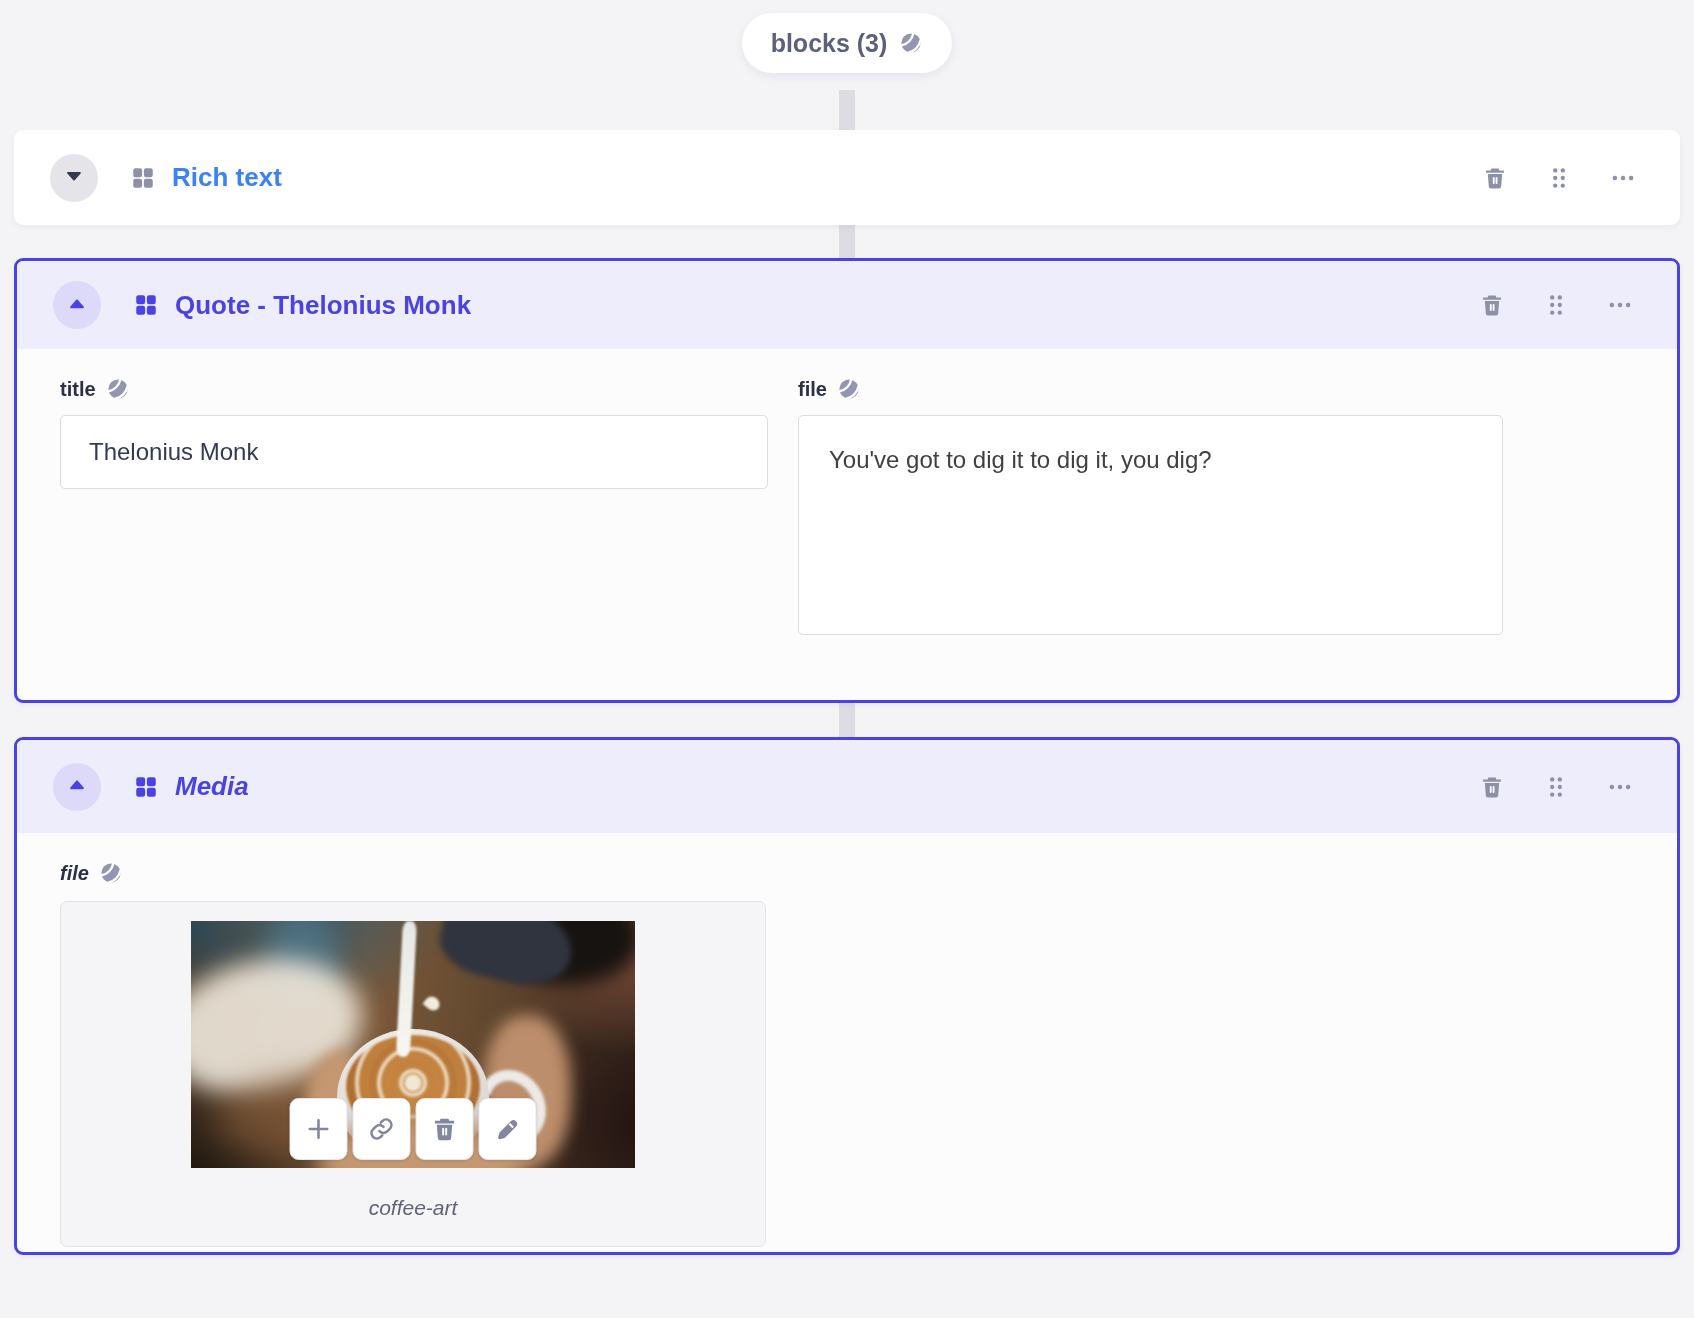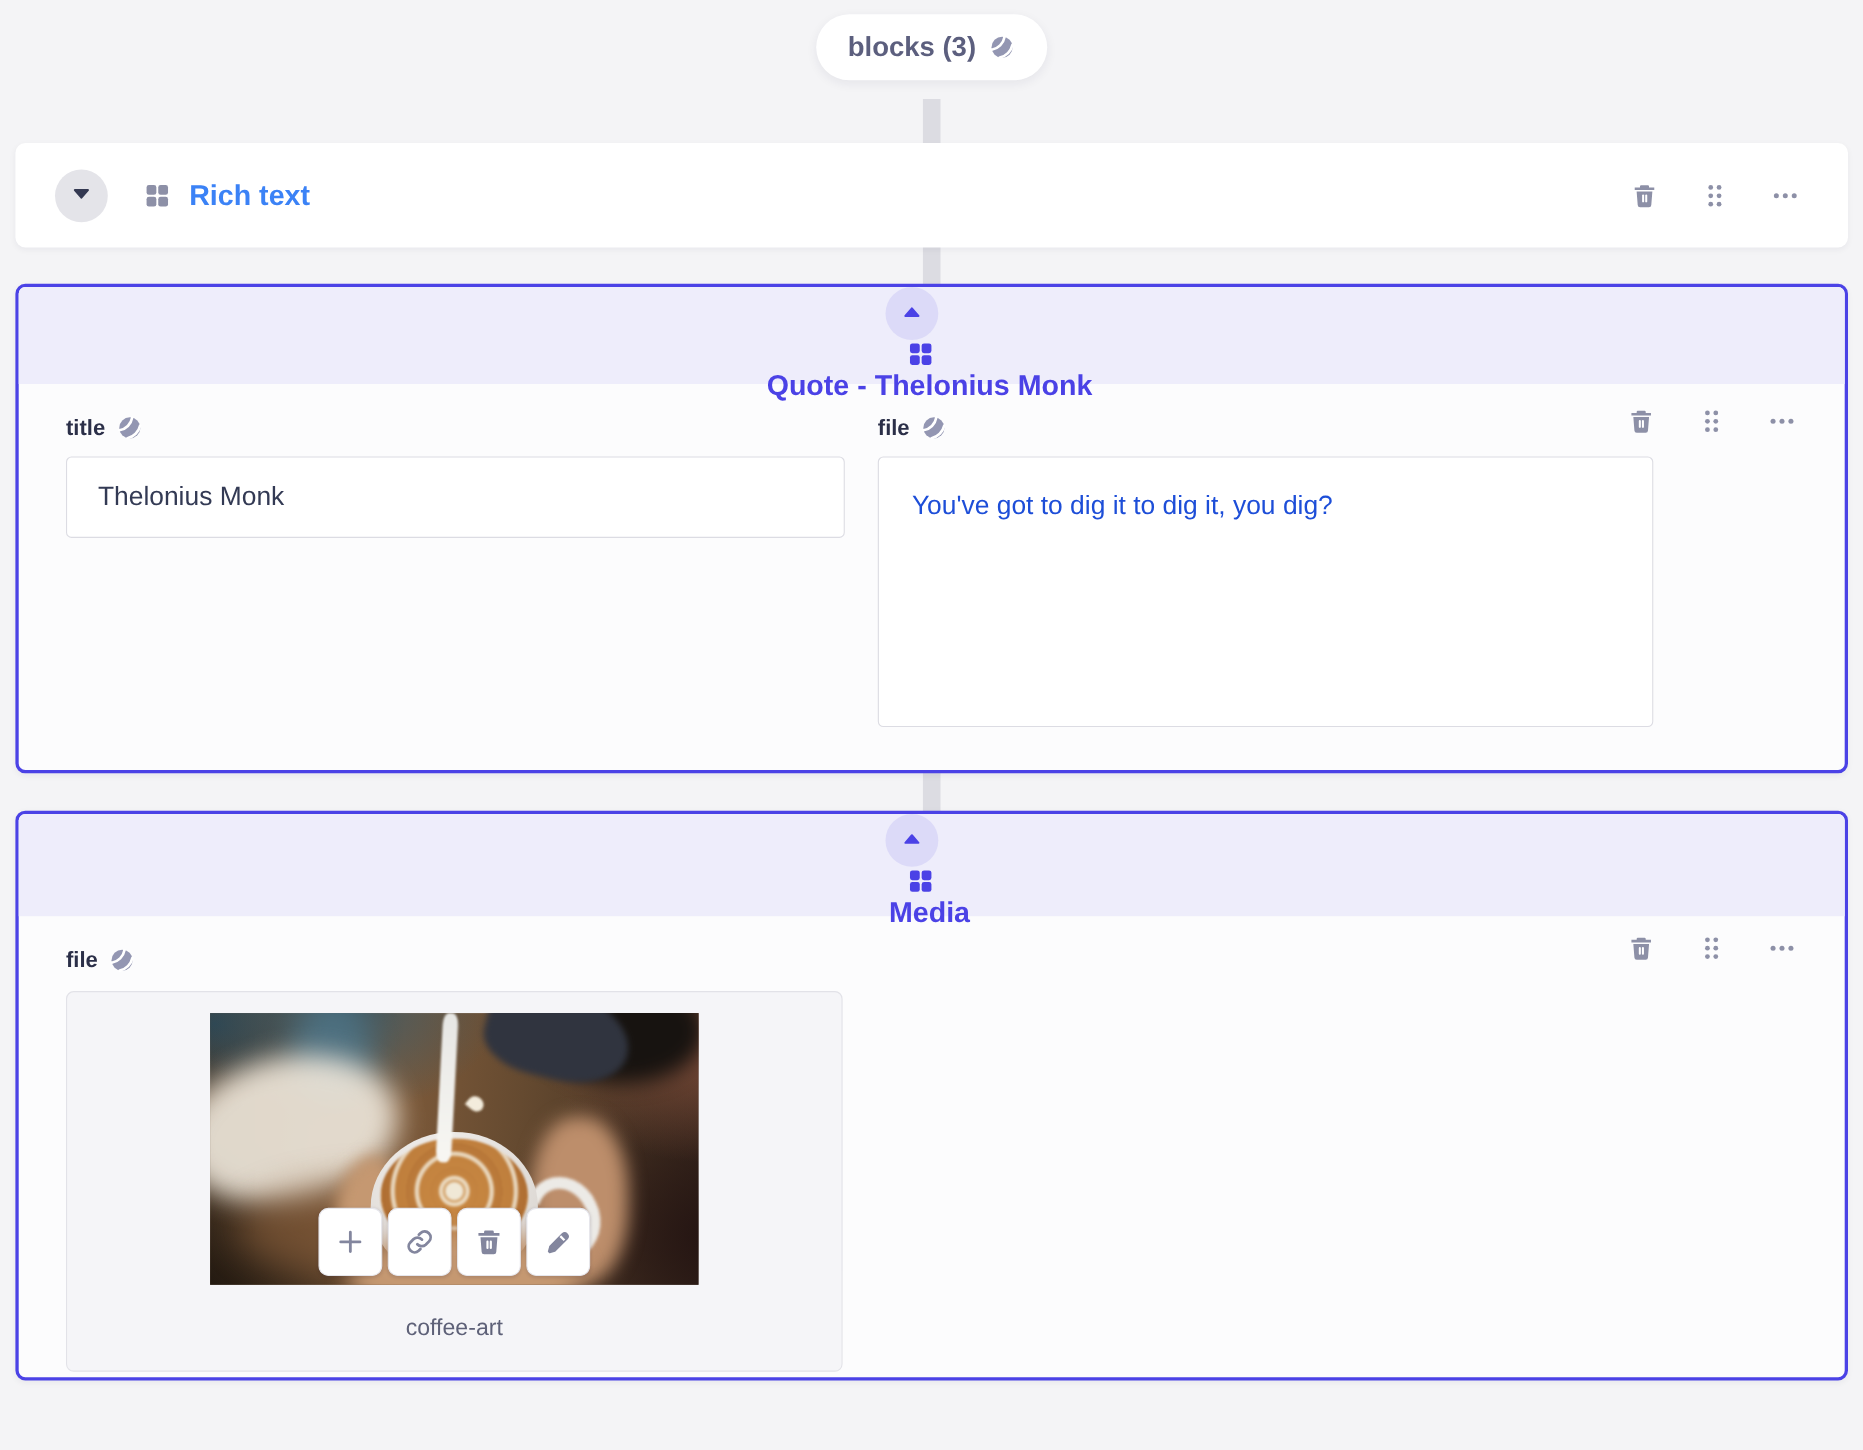--- a/index.html
+++ b/index.html
@@ -17,24 +17,24 @@
     border-radius:40px;box-shadow:0 3px 10px rgba(30,30,70,.07);
     display:flex;align-items:center;justify-content:center;gap:12px;}
   .pill-label{font-size:25px;font-weight:bold;color:#5c5f7e;}
 
   
   .card{position:absolute;left:14px;width:1666px;box-sizing:border-box;background:#fff;
     border-radius:9px;box-shadow:0 2px 6px rgba(20,20,60,.05);}
   .card.selected{border:3px solid #4b42e6;background:#fcfcfd;}
   .card-richtext{top:130px;height:95px;}
   .card-quote{top:258px;height:445px;}
-  .card-media{top:737px;height:518px;}
+  .card-media{top:737px;height:518px;font-style:italic;}
 
   .block-header{display:flex;align-items:center;height:95px;padding:0 40px 0 36px;border-radius:6px 6px 0 0;}
-  .card.selected .block-header{background:#eeedfb;flex-direction:column;}
+  .card.selected .block-header{background:#eeedfb;}
   .card-quote .block-header{height:88px;}
   .card-media .block-header{height:93px;}
 
   .toggle{width:48px;height:48px;border-radius:50%;border:none;cursor:pointer;
     display:flex;align-items:center;justify-content:center;padding:0;margin-right:32px;flex:0 0 auto;}
   .toggle.gray{background:#e4e4e9;color:#343952;}
   .toggle.lav{background:#dcdaf8;color:#4b42e6;}
   .toggle svg{width:22px;height:22px;}
 
   .grid-icon{width:26px;height:26px;margin-right:16px;flex:0 0 auto;}
@@ -51,22 +51,22 @@
 
   
   .quote-body{display:flex;gap:30px;padding:28px 0 0 43px;}
   .field-col-left{width:708px;flex:0 0 auto;}
   .field-col-right{width:705px;flex:0 0 auto;}
   .field-label{display:flex;align-items:center;gap:10px;font-size:20px;font-weight:bold;color:#2b2f48;margin-bottom:14px;}
   .globe{color:#9396b2;line-height:0;}
   .globe svg{width:24px;height:24px;}
   .text-input{box-sizing:border-box;width:100%;height:74px;border:1px solid #dcdce3;border-radius:5px;
     background:#fff;font-family:"Liberation Sans",sans-serif;font-size:24px;color:#333a54;padding:0 28px;}
-  .text-area{box-sizing:border-box;width:100%;height:246px;border:1px solid #dcdce3;border-radius:5px;
-    background:#fff;font-family:"Liberation Sans",sans-serif;font-size:24px;color:#1d4ed8;padding:28px 30px;resize:none;line-height:1.35;}
+  .text-area{box-sizing:border-box;width:100%;height:220px;border:1px solid #dcdce3;border-radius:5px;
+    background:#fff;font-family:"Liberation Sans",sans-serif;font-size:24px;color:#404040;padding:28px 30px;resize:none;line-height:1.35;}
 
   
   .media-body{padding:28px 0 0 43px;}
   .upload-card{margin-top:16px;width:706px;box-sizing:border-box;background:#f5f5f8;border:1px solid #e2e2e8;
     border-radius:7px;padding:19px 0 26px;display:flex;flex-direction:column;align-items:center;}
   .thumb{position:relative;width:444px;height:247px;overflow:hidden;background:
     radial-gradient(260px 180px at 103% 10%, #7a4a38 0%, rgba(122,74,56,0) 62%),
     radial-gradient(300px 230px at 104% 82%, #241412 0%, rgba(36,20,18,0) 70%),
     radial-gradient(220px 150px at 27% -2%, #3e5a66 0%, rgba(62,90,102,0) 65%),
     radial-gradient(130px 100px at 1% 4%, #2c4450 0%, rgba(44,68,80,0) 70%),

